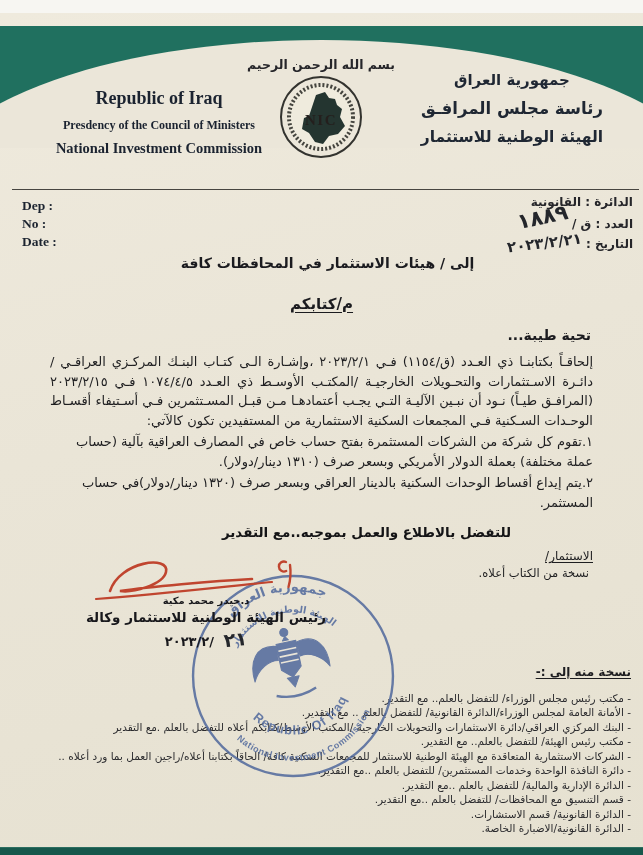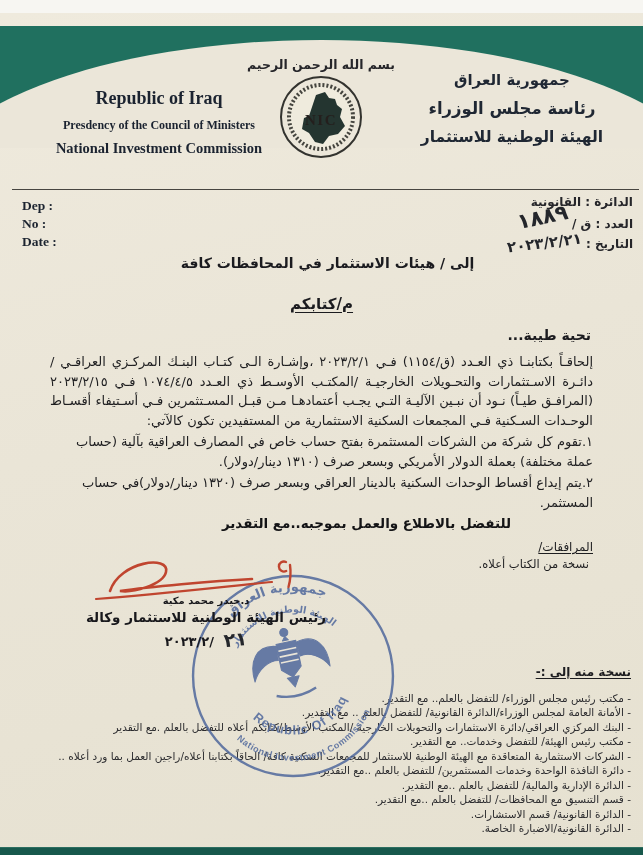--- a/index.html
+++ b/index.html
@@ -52,21 +52,21 @@
   .subject { position:absolute; top:282px; left:0; right:0; text-align:center;
     direction:rtl; font-size:15px; font-weight:bold; color:#1b1b1f;
     text-decoration:underline; text-underline-offset:3px; }
   .greeting { position:absolute; top:314px; right:52px; direction:rtl;
     font-size:14px; font-weight:bold; color:#1b1b1f; }
 
   .letter-flow { position:absolute; top:339px; left:50px; right:50px;
     direction:rtl; color:#1e1e20; }
   .body-text { text-align:justify; font-size:13px; line-height:19.5px; }
   .item { font-size:13px; line-height:19.5px; margin-top:2px; text-align:right; }
-  .closing { text-align:center; padding-left:90px; margin-top:3px;
+  .closing { text-align:center; padding-left:90px; margin-top:12px;
     font-size:13.5px; font-weight:bold; color:#141416; }
   .attach-label { margin-top:9px; font-size:12px; text-decoration:underline; text-underline-offset:2px; }
   .attach-value { font-size:11.5px; margin-top:3px; margin-right:4px; }
 
   
   .sig-block { position:absolute; top:540px; left:80px; width:252px; z-index:3;
     direction:rtl; text-align:center; font-weight:bold; color:#18181c; }
   .sig-svg { display:block; margin:0 auto; }
   .sig-name { font-size:10px; margin-top:-6px; }
   .sig-title { font-size:13.5px; margin-top:3px; }
@@ -107,21 +107,21 @@
     <svg class="nic-logo" width="84" height="84" viewBox="0 0 84 84">
       <circle cx="42" cy="42" r="40" fill="#ece7da" stroke="#33332f" stroke-width="2"></circle>
       <circle cx="42" cy="42" r="32" fill="#efebdd" stroke="#45453f" stroke-width="4" stroke-dasharray="2 2"></circle>
       <path d="M37 20 l9 -3 4 6 6 1 2 6 5 4 -2 8 5 9 -7 8 -9 2 -6 8 -8 -2 -6 -9 -7 -4 2 -11 5 -2 z" fill="#243530"></path>
       <text x="42" y="50" text-anchor="middle" font-size="15" font-weight="bold" font-family="Liberation Serif, serif" fill="#241f1d" letter-spacing="1.5">NIC</text>
     </svg>
   </div>
 
   <div class="hdr-ar">
     <div class="a1">جمهورية العراق</div>
-    <div class="a2">رئاسة مجلس الوزراء</div>
+    <div class="a2">رئاسة مجلس المرافـق</div>
     <div class="a3">الهيئة الوطنية للاستثمار</div>
   </div>
 
   <div class="sep-line"></div>
 
   <div class="meta-left">
     <div>Dep :</div>
     <div>No :</div>
     <div>Date :</div>
   </div>
@@ -140,21 +140,21 @@
 
   <div class="to-line">إلى / هيئات الاستثمار في المحافظات كافة</div>
   <div class="subject">م/كتابكم</div>
   <div class="greeting">تحية طيبة...</div>
 
   <div class="letter-flow">
     <div class="body-text">إلحاقـاً بكتابنـا ذي العـدد (ق/١١٥٤) فـي ٢٠٢٣/٢/١ ،وإشـارة الـى كتـاب البنـك المركـزي العراقـي / دائـرة الاسـتثمارات والتحـويلات الخارجيـة /المكتـب الأوسـط ذي العـدد ١٠٧٤/٤/٥ فـي ٢٠٢٣/٢/١٥ (المرافـق طيـاً) نـود أن نبـين الآليـة التـي يجـب أعتمادهـا مـن قبـل المسـتثمرين فـي أسـتيفاء أقسـاط الوحـدات السـكنية فـي المجمعات السكنية الاستثمارية من المستفيدين تكون كالآتي:</div>
     <div class="item">١.تقوم كل شركة من الشركات المستثمرة بفتح حساب خاص في المصارف العراقية بآلية (حساب عملة مختلفة) بعملة الدولار الأمريكي وبسعر صرف (١٣١٠ دينار/دولار).</div>
     <div class="item">٢.يتم إيداع أقساط الوحدات السكنية بالدينار العراقي وبسعر صرف (١٣٢٠ دينار/دولار)في حساب المستثمر.</div>
     <div class="closing">للتفضل بالاطلاع والعمل بموجبه..مع التقدير</div>
-    <div class="attach-label">المرافقات/</div>
+    <div class="attach-label">الاستثمار/</div>
     <div class="attach-value">نسخة من الكتاب أعلاه.</div>
   </div>
 
   <div class="sig-block">
     <svg class="sig-svg" width="232" height="48" viewBox="0 0 232 48">
       <g fill="none" stroke="#c0452f" stroke-linecap="round">
         <path d="M20 38 C 30 8, 80 2, 76 19 C 73 32, 42 40, 30 38 C 58 34, 122 28, 162 26" stroke-width="2.6"></path>
         <path d="M6 46 C 62 42, 132 34, 182 29" stroke-width="2.2"></path>
         <path d="M196 9 a5 5 0 1 0 .2 9 M 200 12 c 1 7, 1 13, -1.5 22" stroke-width="2.4"></path>
       </g>
@@ -199,21 +199,21 @@
       <path d="M100 107 l6 10 6 -10 z"></path>
       <path d="M86 122 q20 8 40 0" fill="none" stroke-width="2.4"></path>
     </g>
   </svg>
 
   <div class="cc">
     <div class="cc-header">نسخة منه إلى :-</div>
     <div>- مكتب رئيس مجلس الوزراء/ للتفضل بالعلم.. مع التقدير.</div>
     <div>- الأمانة العامة لمجلس الوزراء/الدائرة القانونية/ للتفضل بالعلم .. مع التقدير.</div>
     <div>- البنك المركزي العراقي/دائرة الاستثمارات والتحويلات الخارجية /المكتب الأوسط/كتابكم أعلاه للتفضل بالعلم .مع التقدير</div>
-    <div>- مكتب رئيس الهيئة/ للتفضل وخدمات.. مع التقدير.</div>
+    <div>- مكتب رئيس الهيئة/ للتفضل بالعلم.. مع التقدير.</div>
     <div>- الشركات الاستثمارية المتعاقدة مع الهيئة الوطنية للاستثمار للمجمعات السكنية كافة/ الحاقاً بكتابنا أعلاه/راجين العمل بما ورد أعلاه ..</div>
     <div>- دائرة النافذة الواحدة وخدمات المستثمرين/ للتفضل بالعلم ..مع التقدير.</div>
     <div>- الدائرة الإدارية والمالية/ للتفضل بالعلم ..مع التقدير.</div>
     <div>- قسم التنسيق مع المحافظات/ للتفضل بالعلم ..مع التقدير.</div>
     <div>- الدائرة القانونية/ قسم الاستشارات.</div>
     <div>- الدائرة القانونية/الاضبارة الخاصة.</div>
   </div>
 
   <div class="bottom-bar"></div>
 </div>

